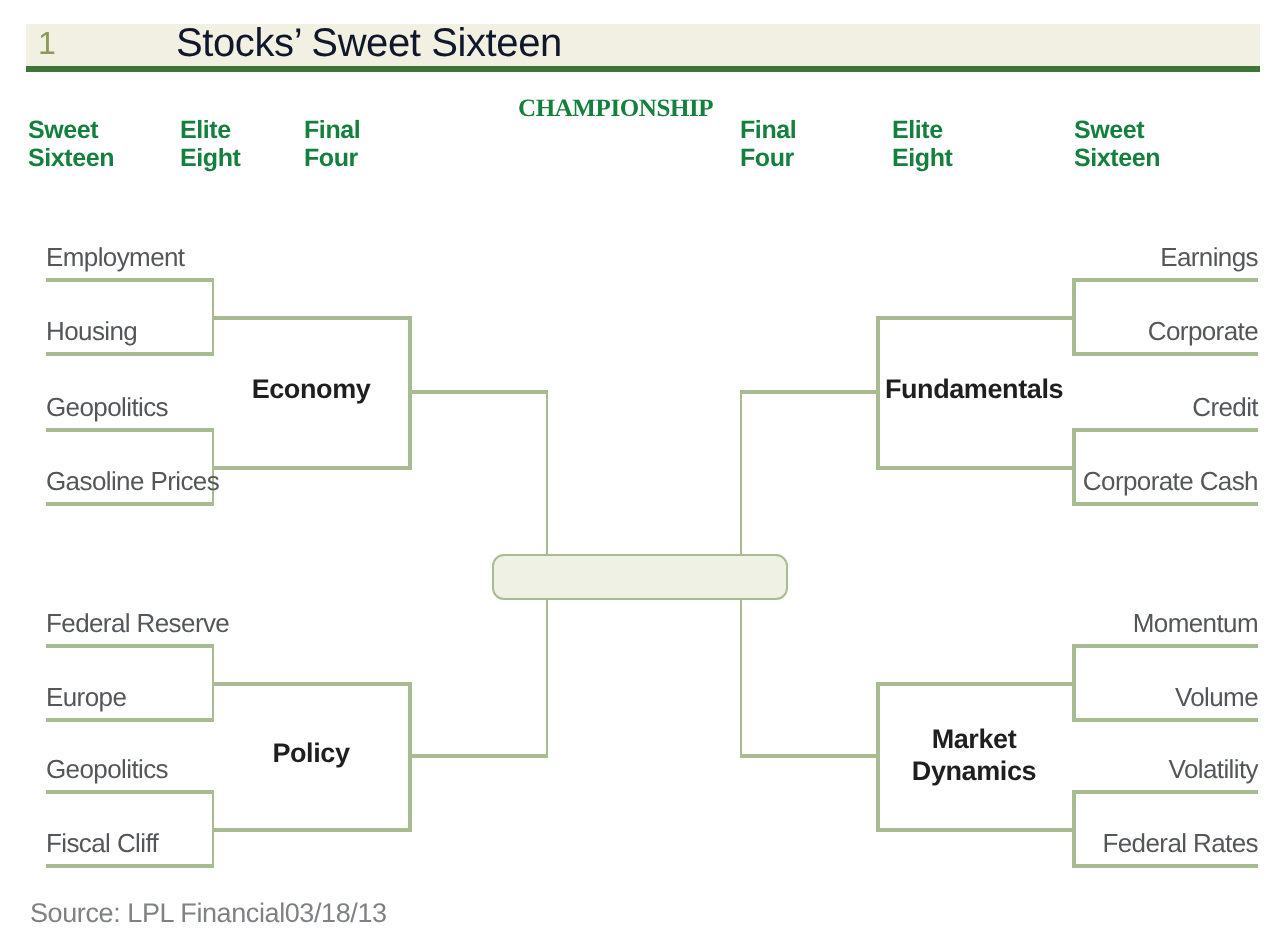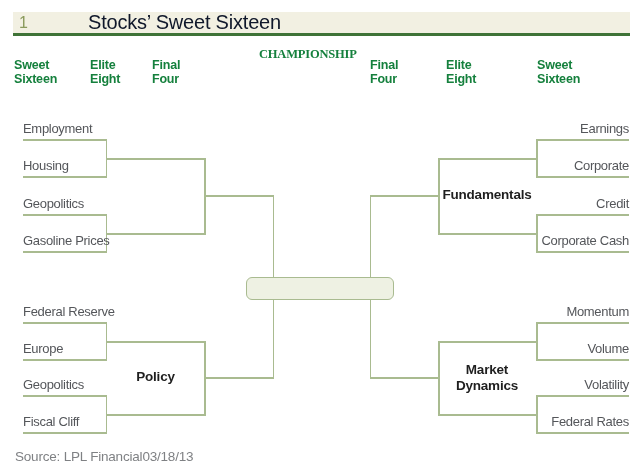--- a/index.html
+++ b/index.html
@@ -124,20 +124,21 @@
   <div class="team right" style="top:121px">Earnings</div>
   <div class="team right" style="top:158px">Corporate</div>
   <div class="team right" style="top:196px">Credit</div>
   <div class="team right" style="top:233px">Corporate Cash</div>
 
   <div class="team right" style="top:304px">Momentum</div>
   <div class="team right" style="top:341px">Volume</div>
   <div class="team right" style="top:377px">Volatility</div>
   <div class="team right" style="top:414px">Federal Rates</div>
 
+  <div class="winner" style="left:106px;width:99px;top:187px">Economy</div>
   <div class="winner" style="left:106px;width:99px;top:369px">Policy</div>
   <div class="winner" style="left:438px;width:98px;top:187px">Fundamentals</div>
   <div class="winner" style="left:438px;width:98px;top:362px">Market
 Dynamics</div>
 
   <div id="footer">
     <span>Source: LPL Financial</span><span class="date">03/18/13</span>
   </div>
 
 </div>

